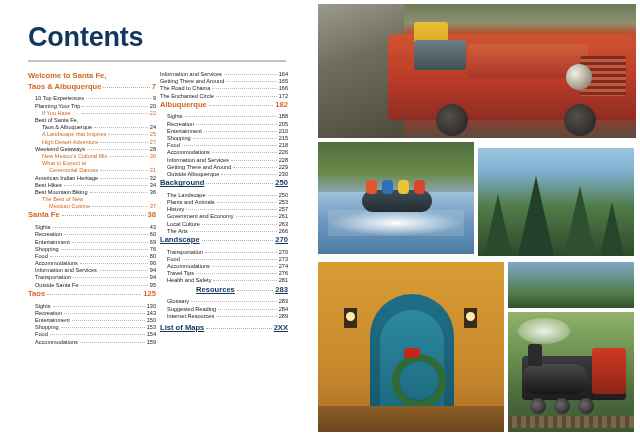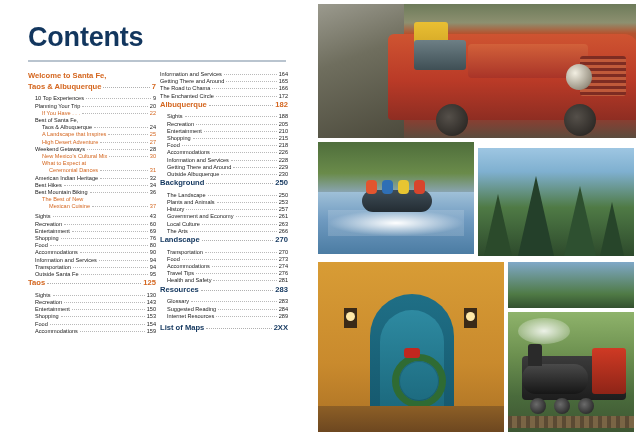--- a/index.html
+++ b/index.html
@@ -36,21 +36,21 @@
   .sec-head{
     color:#d4661f;font-weight:700;font-size:7.6px;
     margin:0 0 2px 0;line-height:1.15;
     display:flex;align-items:baseline;
   }
   .sec-head .dots{
     flex:1;margin:0 2px;
     border-bottom:1px dotted #b0b0b0;
     transform:translateY(-1px);
   }
-  .sec-head.blue{color:#12365e;}
+  .sec-head.blue{color:#12365e;text-decoration:underline;}
   .sec-head .pg{font-weight:700;}
 
   .row{
     display:flex;align-items:baseline;
     margin:0 0 1.6px 0;
     color:#1b1b1b;font-size:5.6px;
   }
   .row .lbl{white-space:nowrap;}
   .row .dots{
     flex:1;margin:0 2px;
@@ -238,20 +238,25 @@
           <span class="pg">36</span>
         </div>
         <div class="row ind2">
           <span class="lbl" style="color: rgb(212, 102, 31);">The Best of New</span>
         </div>
         <div class="row ind3">
           <span class="lbl" style="color: rgb(212, 102, 31);">Mexican Cuisine</span>
           <span class="dots"></span>
           <span class="pg" style="color: rgb(212, 102, 31);">37</span>
         </div>
+        <div class="sec-head" style="color: rgb(212, 102, 31);">
+          <span class="lbl">Santa Fe</span>
+          <span class="dots"></span>
+          <span class="pg">38</span>
+        </div>
         <div class="gap-sm"></div>
         <div class="row ind1">
           <span class="lbl">Sights</span>
           <span class="dots"></span>
           <span class="pg">43</span>
         </div>
         <div class="row ind1">
           <span class="lbl">Recreation</span>
           <span class="dots"></span>
           <span class="pg">60</span>
@@ -460,21 +465,21 @@
         <div class="row ind1">
           <span class="lbl">Travel Tips</span>
           <span class="dots"></span>
           <span class="pg">276</span>
         </div>
         <div class="row ind1">
           <span class="lbl">Health and Safety</span>
           <span class="dots"></span>
           <span class="pg">281</span>
         </div>
-        <div class="sec-head blue" style="color: rgb(18, 54, 94);">
+        <div class="sec-head blue" style="color: rgb(18, 54, 94); margin-left: 36px;">
           <span class="lbl">Resources</span>
           <span class="dots"></span>
           <span class="pg">283</span>
         </div>
         <div class="gap-sm"></div>
         <div class="row ind1">
           <span class="lbl">Glossary</span>
           <span class="dots"></span>
           <span class="pg">283</span>
         </div>

